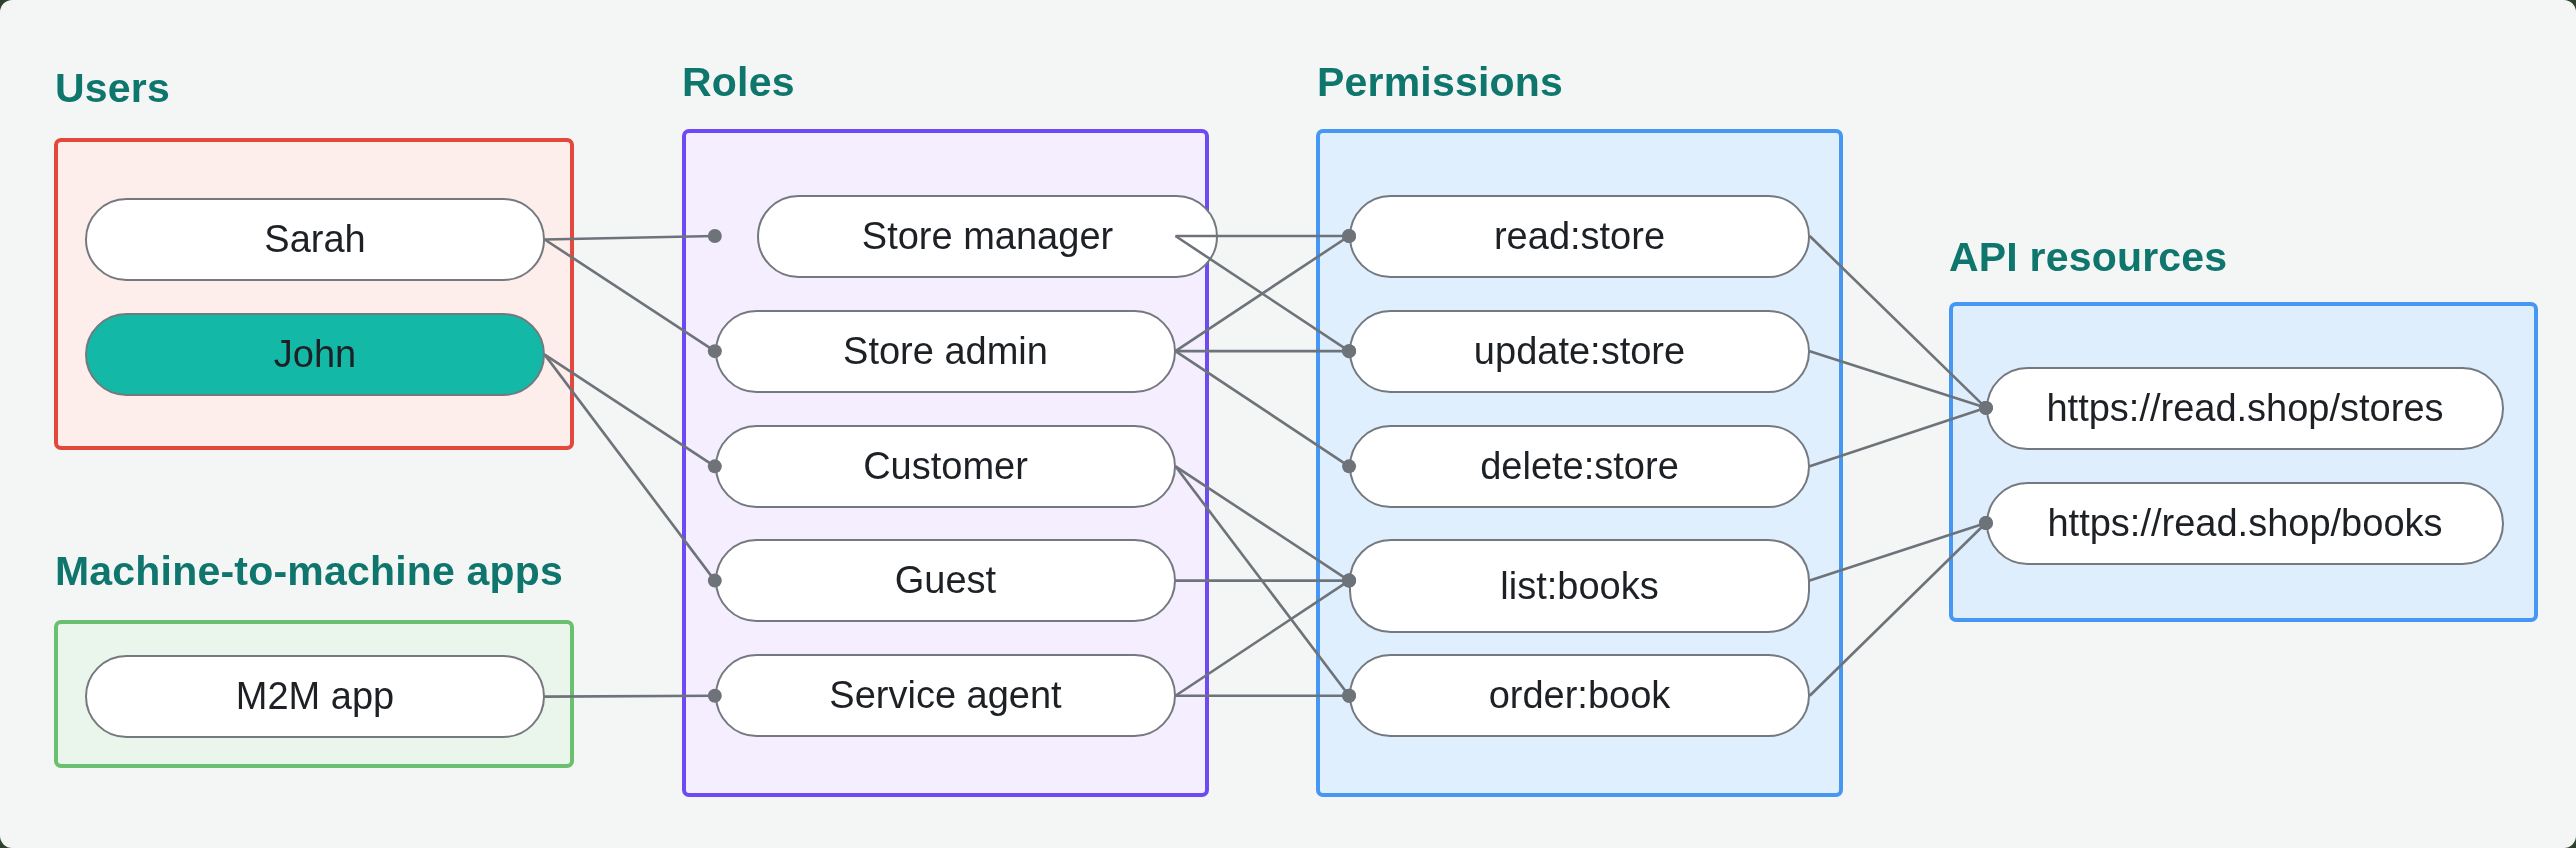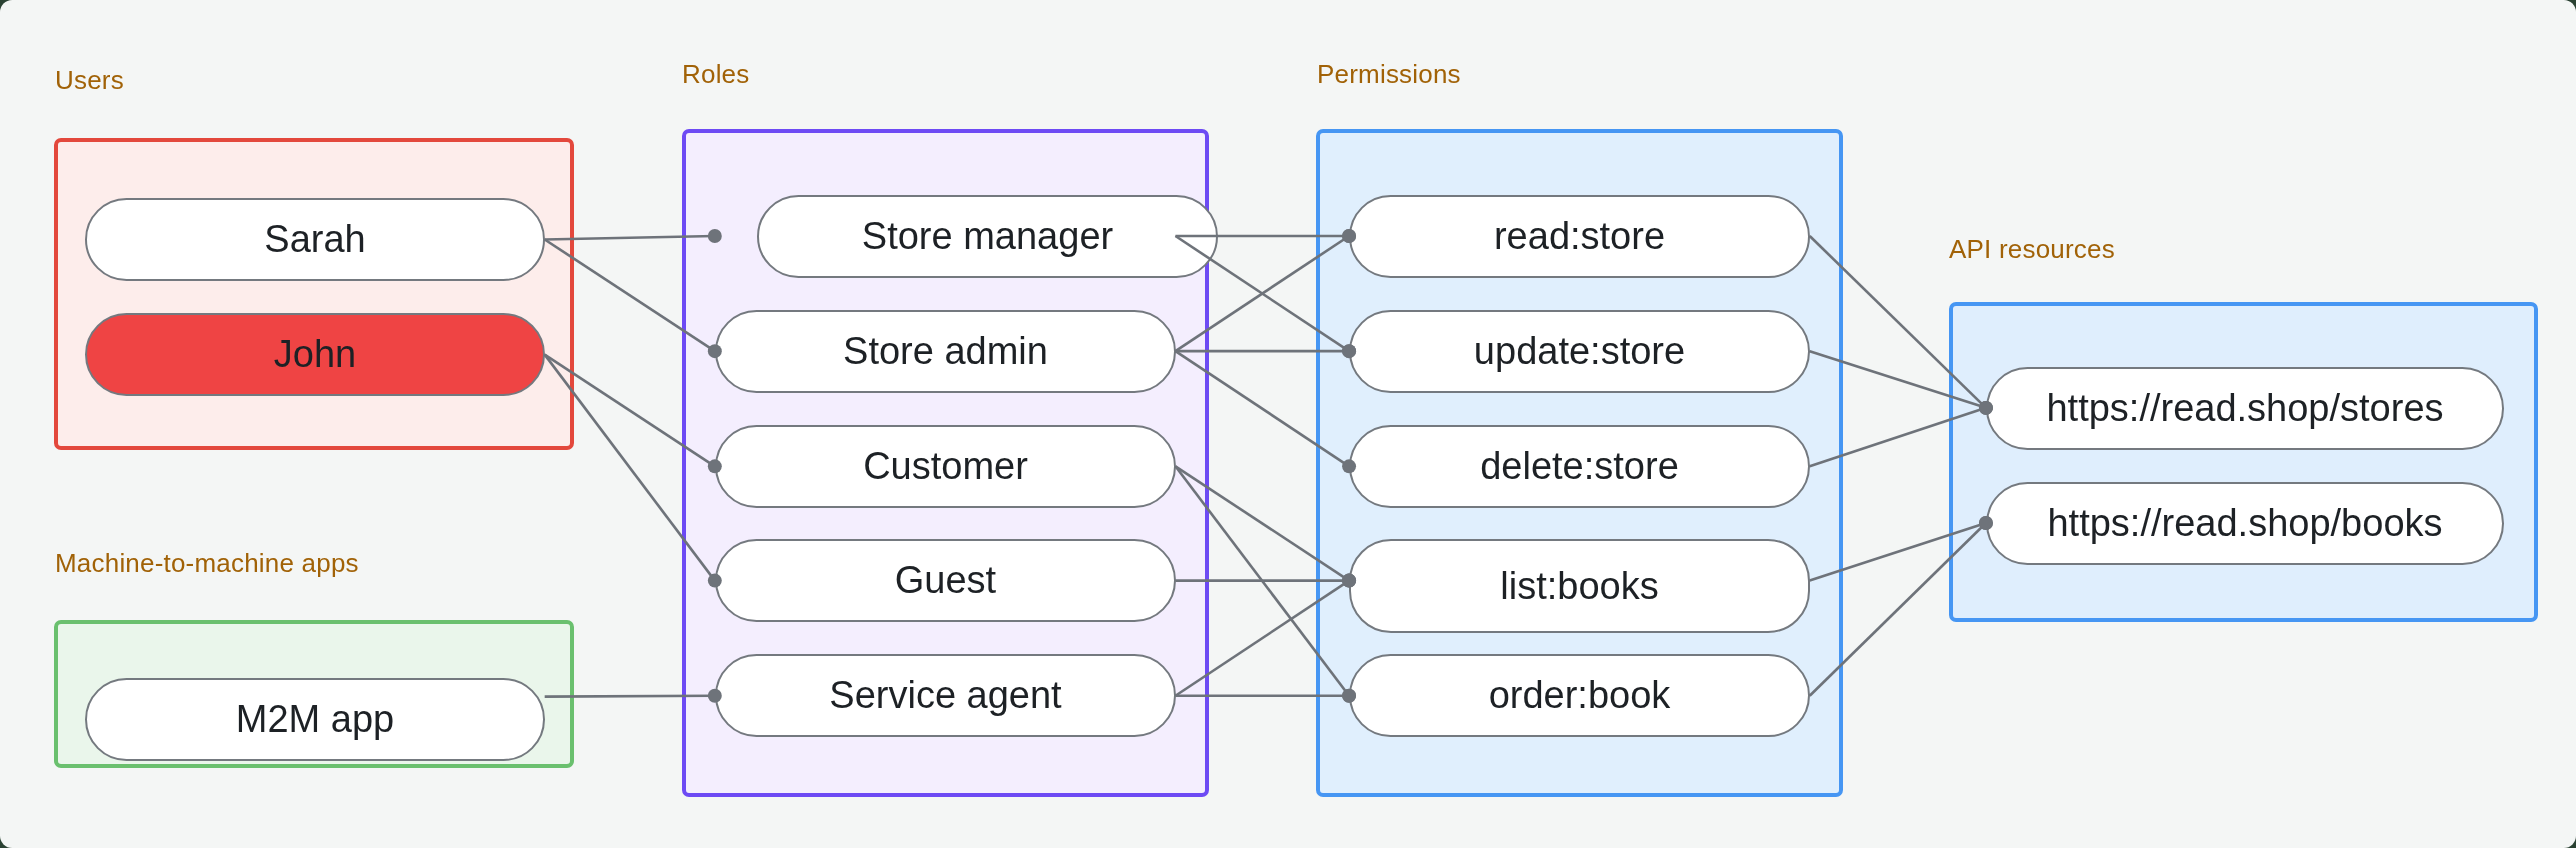--- a/index.html
+++ b/index.html
@@ -17,23 +17,23 @@
   }
   .group-box{
     position:absolute;
     border:4.4px solid #999;
     border-radius:7px;
     box-sizing:border-box;
     z-index:1;
   }
   .group-label{
     position:absolute;
-    font-size:26px;
-    font-weight:400;
-    color:#a16207;
+    font-size:41px;
+    font-weight:700;
+    color:#0f766e;
     letter-spacing:0.2px;
     z-index:1;
     white-space:nowrap;
   }
   .pill{
     position:absolute;
     background:#ffffff;
     border:2.6px solid #74797f;
     border-radius:42px;
     box-sizing:border-box;
@@ -55,21 +55,21 @@
   }
 
   
   #label-users{left:55px;top:65px;}
   #box-users{left:54px;top:138px;width:520px;height:312px;}
   #node-sarah{left:85px;top:198px;width:460px;height:83px;}
   #node-john{left:85px;top:313px;width:460px;height:83px;}
 
   #label-m2m{left:55px;top:548px;}
   #box-m2m{left:54px;top:620px;width:520px;height:148px;}
-  #node-m2m_app{left:85px;top:655px;width:460px;height:83px;margin-top:23px;}
+  #node-m2m_app{left:85px;top:655px;width:460px;height:83px;}
 
   #label-roles{left:682px;top:59px;}
   #box-roles{left:682px;top:129px;width:527px;height:668px;}
   #node-store_manager{left:757px;top:195px;width:461px;height:83px;}
   #node-store_admin{left:715px;top:310px;width:461px;height:83px;}
   #node-customer{left:715px;top:425px;width:461px;height:83px;}
   #node-guest{left:715px;top:539px;width:461px;height:83px;}
   #node-service_agent{left:715px;top:654px;width:461px;height:83px;}
 
   #label-permissions{left:1317px;top:59px;}
@@ -89,21 +89,21 @@
 <body>
 
 <div id="stage" style="background: rgb(43, 66, 51);">
   <div id="page" style="background: rgb(244, 246, 245);">
 
     <div class="group-label" id="label-users">Users</div>
     <div class="group-box" id="box-users" style="border-color: rgb(227, 72, 60); background: rgb(253, 237, 235);"></div>
     <div class="pill" id="node-sarah" style="border-color: rgb(116, 121, 127); background: rgb(255, 255, 255);">
       <span>Sarah</span>
     </div>
-    <div class="pill" id="node-john" style="border-color: rgb(116, 121, 127); background: #ef4444;">
+    <div class="pill" id="node-john" style="border-color: rgb(116, 121, 127); background: #14b8a6;">
       <span>John</span>
     </div>
 
     <div class="group-label" id="label-m2m">Machine-to-machine apps</div>
     <div class="group-box" id="box-m2m" style="border-color: rgb(106, 192, 110); background: rgb(234, 246, 235);"></div>
     <div class="pill" id="node-m2m_app" style="border-color: rgb(116, 121, 127); background: rgb(255, 255, 255);">
       <span>M2M app</span>
     </div>
 
     <div class="group-label" id="label-roles">Roles</div>

